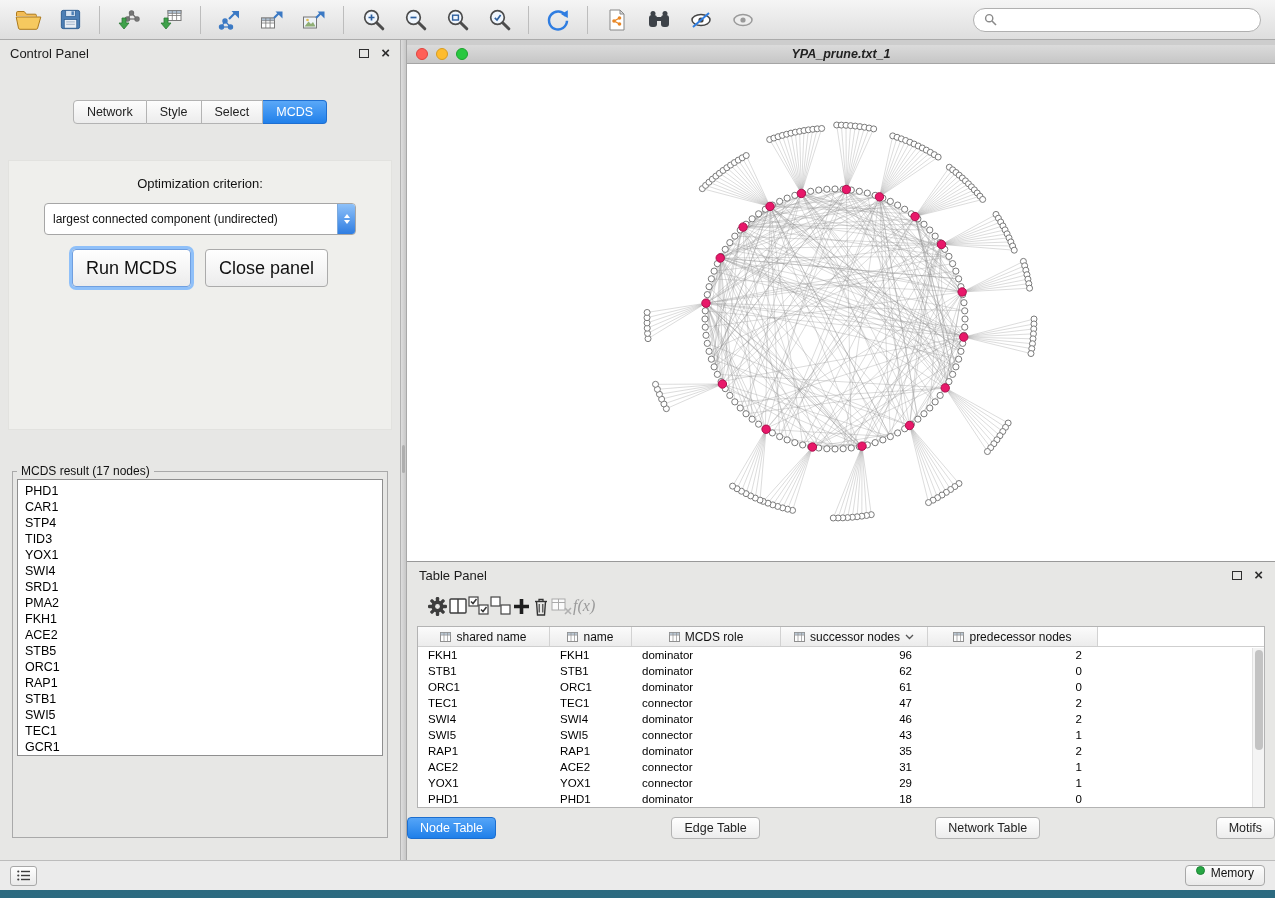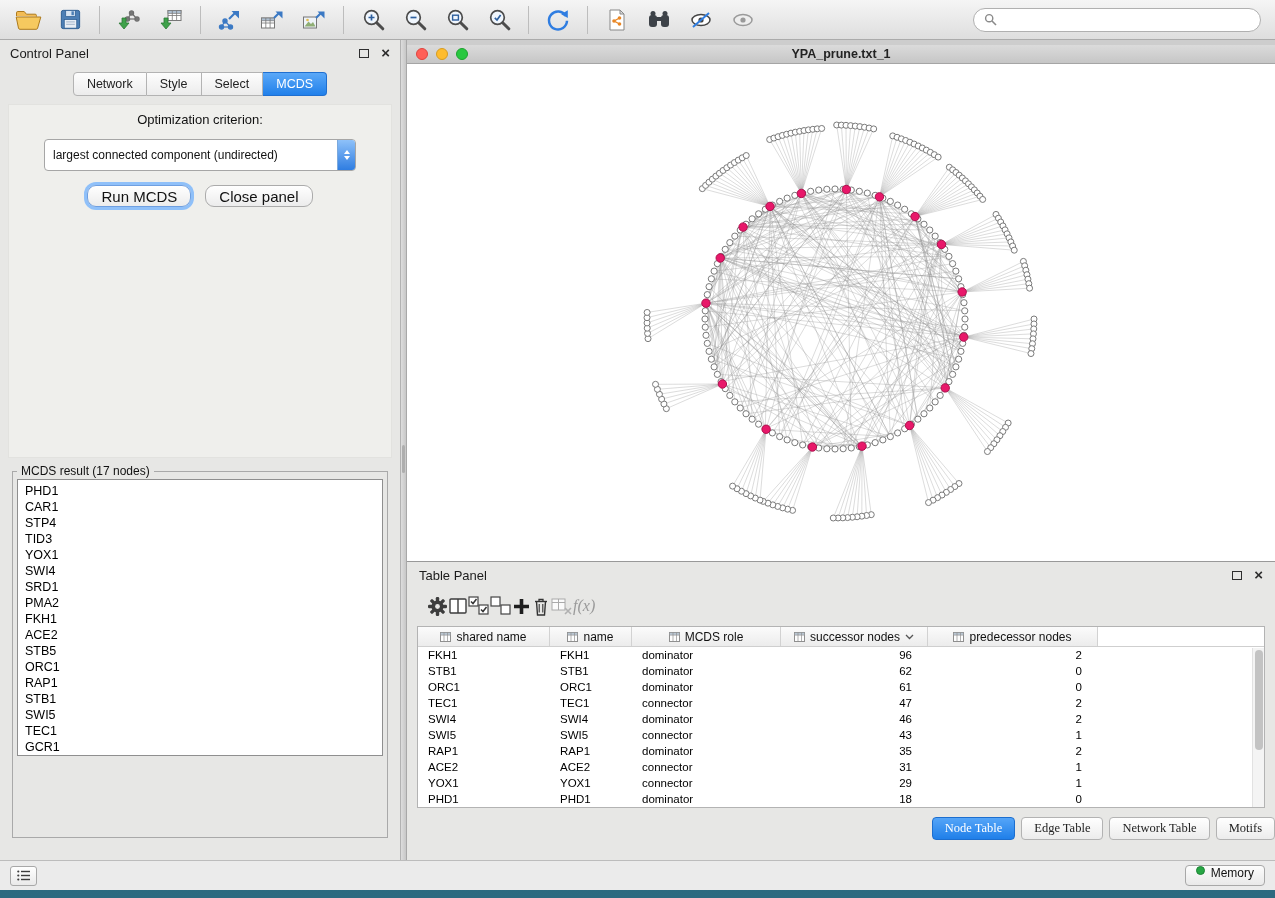--- a/index.html
+++ b/index.html
@@ -23,47 +23,47 @@
     border:1px solid #b0b0b0; border-radius:13px; background:#fff;
     display:flex; align-items:center; padding:0 10px; gap:6px; }
   .search input { border:none; outline:none; flex:1; font-size:12px; background:transparent;
     font-family:"Liberation Sans",sans-serif; }
 
   
   .main { flex:1; display:flex; min-height:0; }
 
   
   .control-panel { width:400px; flex:0 0 400px; background:#e7e7e5;
-    display:flex; flex-direction:column; }
+    display:flex; flex-direction:column;gap:28px; }
   .panel-header { height:26px; flex:0 0 26px; display:flex; align-items:center;
     padding:0 10px; font-size:13px; color:#1c1c1c; }
   .win-btns { margin-left:auto; display:flex; gap:12px; align-items:center; }
   .float-btn { width:10px; height:9px; border:1.5px solid #2e2e2e; }
   .close-btn { font-size:15px; font-weight:bold; color:#2e2e2e; line-height:10px; }
   .tabs-row { display:flex; justify-content:center; margin:6px 12px 4px; }
   .seg { font-size:12.5px; padding:4px 13px; color:#222;
     background:linear-gradient(#fdfdfd,#ececec); border:1px solid #b3b3b3; border-left:none; }
   .seg:first-child { border-left:1px solid #b3b3b3; border-radius:4px 0 0 4px; }
   .seg:last-child { border-radius:0 4px 4px 0; }
   .seg.active { background:linear-gradient(#5aa8f8,#2180ea); color:#fff; border-color:#1f6fd0; }
   .tab-content { flex:1; margin:4px 8px 6px; background:#efefec; border:1px solid #e2e2df;
     display:flex; flex-direction:column; align-items:center; min-height:0; }
-  .opt-label { margin-top:7px; font-size:13px; color:#111; }
+  .opt-label { margin-top:15px; font-size:13px; color:#111; }
   .combo { margin-top:12px; width:312px; height:32px; background:#fff;
     border:1px solid #a6a6a6; border-radius:4px; display:flex; align-items:center;
     font-size:12px; overflow:hidden; }
   .combo .val { flex:1; padding-left:8px; color:#111; white-space:nowrap; }
   .stepper { width:18px; align-self:stretch; background:linear-gradient(#8ec1f9,#2f7de1);
     display:flex; flex-direction:column; align-items:center; justify-content:center; gap:2px;
     border-left:1px solid #7ba9dd; }
   .tri-up { width:0; height:0; border-left:3.5px solid transparent; border-right:3.5px solid transparent; border-bottom:4px solid #fff; }
   .tri-down { width:0; height:0; border-left:3.5px solid transparent; border-right:3.5px solid transparent; border-top:4px solid #fff; }
   .btn-row { margin-top:14px; display:flex; gap:14px; }
-  .btn { height:22px; padding:0 13px; font-size:15px; color:#111;
-    background:linear-gradient(#ffffff,#ececec); border:1px solid #ababab; border-radius:9px;
+  .btn { height:38px; padding:0 13px; font-size:18px; color:#111;
+    background:linear-gradient(#ffffff,#ececec); border:1px solid #ababab; border-radius:4px;
     display:flex; align-items:center; }
   .btn.focus { box-shadow:0 0 0 3px #8fc0f9; border-color:#6f9fe0; }
   fieldset.result { margin:0 12px 22px; flex:0 0 374px; height:374px;
     border:1px solid #a9a9a9; padding:1px 4px 6px; }
   fieldset.result legend { font-size:12px; padding:0 4px; color:#111; }
   .listbox { width:100%; height:100%; background:#fff; border:1px solid #8f8f8f;
     overflow:hidden; padding:3px 0 0 7px; }
   .li { font-size:12.5px; line-height:16px; color:#000; }
 
   
@@ -77,21 +77,21 @@
   .net-window { margin-top:5px; height:517px; flex:0 0 517px; display:flex; flex-direction:column;
     background:#fff; border-bottom:1px solid #999; }
   .titlebar { height:19px; flex:0 0 19px; position:relative; display:flex; align-items:center;
     background:linear-gradient(#dbdbdb,#c6c6c6); border-bottom:1px solid #a5a5a5; }
   .lights { display:flex; gap:8px; margin-left:9px; z-index:2; }
   .light { width:12px; height:12px; border-radius:50%; }
   .light.red { background:#ff5f57; border:1px solid #e0443e; }
   .light.yellow { background:#febc2e; border:1px solid #d89c20; }
   .light.green { background:#28c840; border:1px solid #1da32f; }
   .net-title { position:absolute; left:0; right:0; text-align:center;
-    font-size:12.5px; font-weight:bold; color:#222; }
+    font-size:12.5px; font-weight:bold; color:#222;font-style:italic; }
   #net-canvas { display:block; background:#fff; }
 
   
   .table-panel { flex:1; display:flex; flex-direction:column; background:#e7e7e5; min-height:0; }
   .tp-header { height:26px; flex:0 0 26px; display:flex; align-items:center; padding:0 12px;
     font-size:13px; color:#1c1c1c; }
   .tp-toolbar { height:36px; flex:0 0 36px; display:flex; align-items:center; gap:0; padding:0 20px; }
   .ticon { display:flex; align-items:center; justify-content:center; }
   .fx { font-family:"Liberation Serif",serif; font-style:italic; color:#9a9a9a; font-size:16px; }
   .table-wrap { margin:2px 10px 0; background:#fff; border:1px solid #b3b3b3; position:relative; }
@@ -102,21 +102,21 @@
     white-space:nowrap; overflow:hidden; }
   .th.filler { border-right:none; background:#fff; }
   .trow { height:16px; }
   .td { font-size:11.5px; line-height:16px; padding:0 10px; color:#000;
     white-space:nowrap; overflow:hidden; }
   .td.c3, .td.c4 { text-align:right; padding-right:16px; }
   .vscroll { position:absolute; top:21px; right:0; bottom:0; width:12px;
     background:#f4f4f4; border-left:1px solid #e2e2e2; }
   .vthumb { position:absolute; top:2px; left:1.5px; width:8px; height:100px;
     background:#c3c3c3; border-radius:4px; }
-  .table-tabs { display:flex; justify-content:flex-end; gap:6px; margin-top:9px;font-family:Liberation Serif, serif; }
+  .table-tabs { display:flex; justify-content:space-between; gap:6px; margin-top:9px; }
   .ttab { font-size:12.5px; padding:3px 12px; color:#222;
     background:linear-gradient(#ffffff,#ececec); border:1px solid #b3b3b3; border-radius:4px; }
   .ttab.active { background:linear-gradient(#55a5f8,#1f7fe9); border-color:#1c6ecf; color:#fff; }
 
   
   .status-bar { height:30px; flex:0 0 30px; background:#ebebeb; border-top:1px solid #bcbcbc;
     display:flex; align-items:center; padding:0 10px; }
   .list-btn { width:27px; height:20px; border:1px solid #a8a8a8; border-radius:3px;
     background:linear-gradient(#fff,#e9e9e9); display:flex; align-items:center; justify-content:center; }
   .memory-btn { margin-left:auto; height:21px; padding:0 10px; display:flex; align-items:flex-start; gap:6px;

